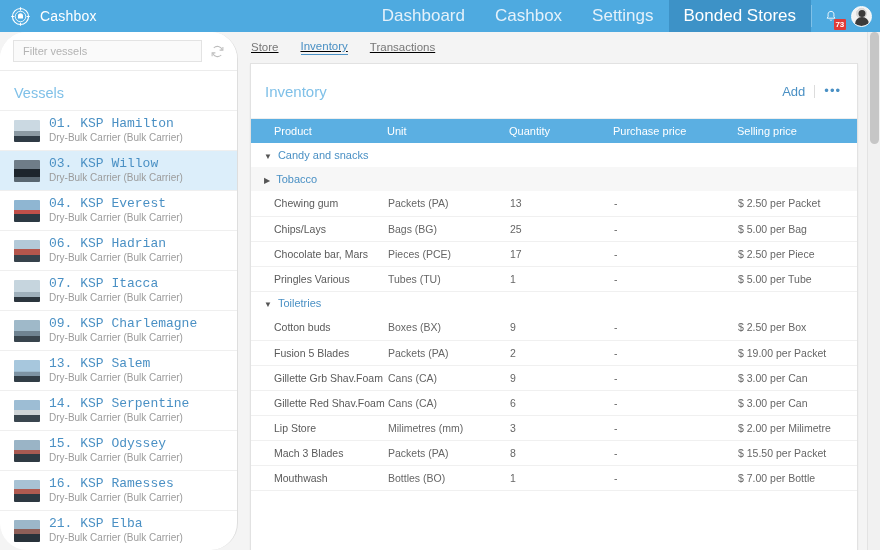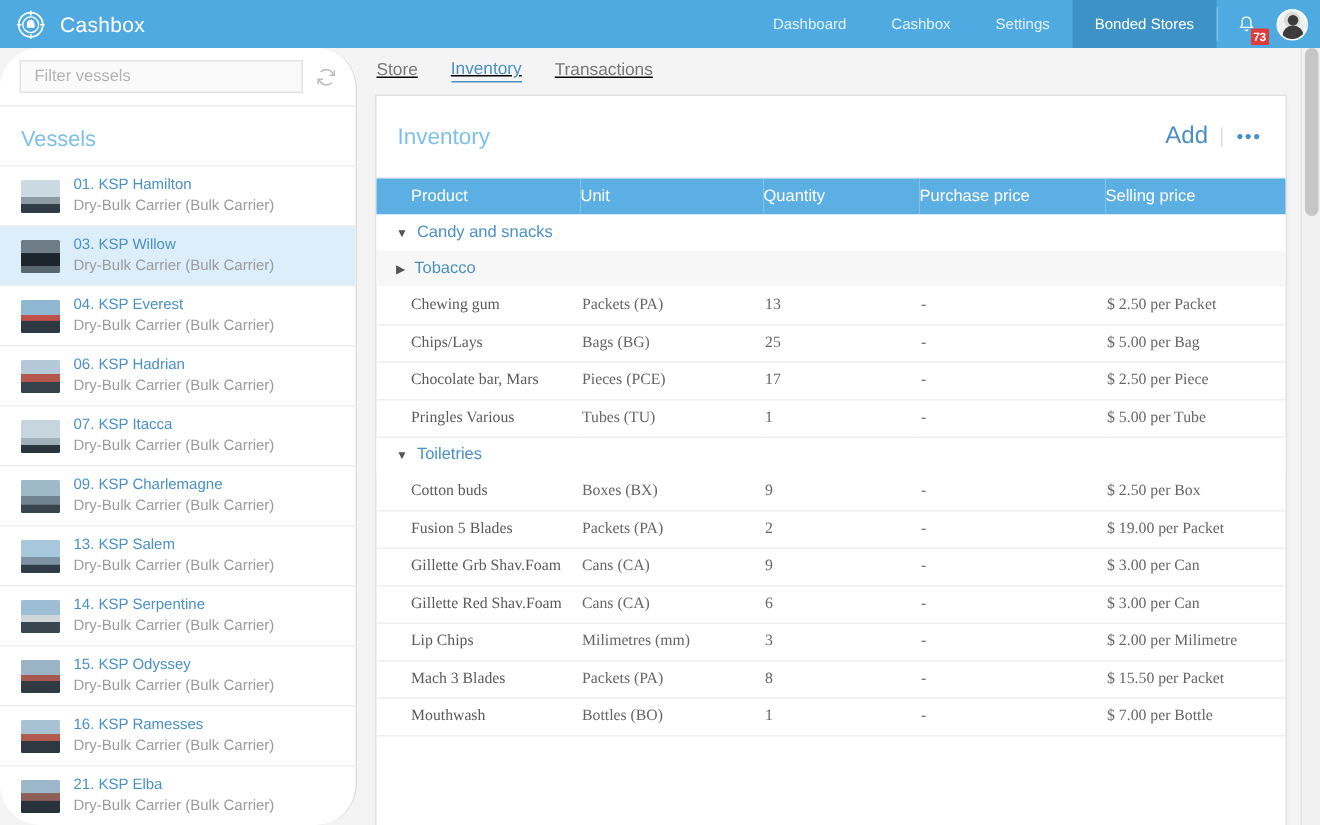--- a/index.html
+++ b/index.html
@@ -18,21 +18,21 @@
     background: #4eaae0; display: flex; align-items: stretch;
   }
   .brand { display: flex; align-items: center; padding-left: 10px; gap: 9px; }
   .logo-icon { width: 21px; height: 21px; display: block; }
   .brand-title {
     color: #ffffff; font-size: 14px; letter-spacing: .2px;
   }
   .topnav { margin-left: auto; display: flex; align-items: stretch; height: 32px; }
   .navitem {
     display: flex; align-items: center; padding: 0 15px;
-    color: #e4f1fa; font-size: 10px; white-space: nowrap;
+    color: #e4f1fa; font-size: 17px; white-space: nowrap;
     cursor: pointer;
   }
   .navitem.active { background: #3d92c7; color: #ffffff; }
   .nav-sep { width: 1px; background: rgba(255,255,255,.28); margin: 5px 0; }
   .bellwrap {
     position: relative; display: flex; align-items: center;
     padding: 0 11px 0 12px; cursor: pointer;
   }
   .bell-icon { width: 14px; height: 15px; display: block; }
   .badge {
@@ -96,57 +96,57 @@
   .t3 { background: linear-gradient(180deg,#8fb6d2 0 44%, #c0504a 45% 62%, #2c3943 63% 100%); }
   .t4 { background: linear-gradient(180deg,#b3c9d8 0 42%, #b4564c 43% 66%, #36424b 67% 100%); }
   .t5 { background: linear-gradient(180deg,#c6d5de 0 55%, #9fb0bb 56% 76%, #2b353d 77% 100%); }
   .t6 { background: linear-gradient(180deg,#9fb9c9 0 48%, #6f8391 49% 74%, #38444d 75% 100%); }
   .t7 { background: linear-gradient(180deg,#a7c7dd 0 52%, #7d93a3 53% 74%, #313d46 75% 100%); }
   .t8 { background: linear-gradient(180deg,#9dbdd4 0 46%, #d0d5d8 47% 66%, #3a464f 67% 100%); }
   .t9 { background: linear-gradient(180deg,#9ab4c6 0 44%, #a85a52 45% 64%, #2f3a43 65% 100%); }
   .t10 { background: linear-gradient(180deg,#a8c2d4 0 42%, #b05a50 43% 64%, #2d3841 65% 100%); }
   .t11 { background: linear-gradient(180deg,#9cb7c9 0 40%, #8e5f58 41% 62%, #28323a 63% 100%); }
   .vtext { min-width: 0; }
-  .vname { color: #4a90c4; font-size: 10px; line-height: 14px; white-space: nowrap; }
+  .vname { color: #4a90c4; font-size: 13px; line-height: 14px; white-space: nowrap; font-family: Liberation Mono, monospace; }
   .vtype { color: #9b9b9b; font-size: 10px; line-height: 13px; white-space: nowrap; }
 
   
   .main { position: absolute; top: 32px; left: 238px; width: 642px; height: 518px; }
   .tabs { display: flex; align-items: center; gap: 22px; height: 31px; padding-left: 13px; text-decoration: underline; }
   .tab { font-size: 11.5px; color: #777; cursor: pointer; padding-bottom: 2px; }
   .tab.active { color: #4a90c4; border-bottom: 1px solid #4a90c4; }
 
   .card {
     position: absolute; top: 31px; left: 12px; width: 608px;
     height: 505px; background: #ffffff;
     border: 1px solid #e2e2e2; border-bottom: none;
     box-shadow: 0 1px 2px rgba(0,0,0,.05);
   }
   .card-head {
     display: flex; align-items: center; height: 55px; padding: 0 16px 0 14px;
     border-bottom: 1px solid #eeeeee;
   }
   .card-title { color: #7fc0e8; font-size: 15px; }
   .card-actions { margin-left: auto; display: flex; align-items: center; gap: 9px; }
-  .link-add { color: #4a90c4; font-size: 16px; cursor: pointer; }
+  .link-add { color: #4a90c4; font-size: 13px; cursor: pointer; }
   .act-sep { width: 1px; height: 13px; background: #dcdcdc; }
   .dots { color: #4a90c4; font-size: 13px; letter-spacing: 1px; cursor: pointer; line-height: 8px; }
 
   table.inv { width: 100%; border-collapse: collapse; table-layout: fixed; }
   table.inv thead th {
     background: #5bafe2; color: #ffffff; font-size: 11px; font-weight: normal;
     text-align: left; height: 24px; padding: 0 0 0 0;
   }
   th.c-prod { width: 136px; padding-left: 23px !important; }
   th.c-unit { width: 122px; }
   th.c-qty  { width: 104px; }
   th.c-pur  { width: 124px; margin-left: 28px; }
   th.c-sell { width: auto; }
   td { font-size: 10.5px; color: #666; height: 25px; vertical-align: middle; }
-  tr.datarow { border-bottom: 1px solid #f0f0f0; font-family: Liberation Serif, serif; }
+  tr.datarow { border-bottom: 1px solid #f0f0f0; }
   tr.datarow td.p { padding-left: 23px; color: #5a5a5a; }
   tr.cat td {
     background: #f7f7f7; color: #4a90c4; font-size: 11px;
     padding-left: 13px; height: 24px; cursor: pointer;
   }
   tr.cat.expanded td { background: #ffffff; }
   .tri { display: inline-block; margin-right: 6px; font-size: 8px; color: #555; }
 
   .scrollbar {
     position: absolute; top: 32px; right: 0; width: 13px; height: 518px;
@@ -383,21 +383,21 @@
             <td>$ 3.00 per Can</td>
           </tr>
           <tr class="datarow">
             <td class="p">Gillette Red Shav.Foam</td>
             <td>Cans (CA)</td>
             <td>6</td>
             <td>-</td>
             <td>$ 3.00 per Can</td>
           </tr>
           <tr class="datarow">
-            <td class="p">Lip Chips</td>
+            <td class="p">Lip Store</td>
             <td>Milimetres (mm)</td>
             <td>3</td>
             <td>-</td>
             <td>$ 2.00 per Milimetre</td>
           </tr>
           <tr class="datarow">
             <td class="p">Mach 3 Blades</td>
             <td>Packets (PA)</td>
             <td>8</td>
             <td>-</td>

